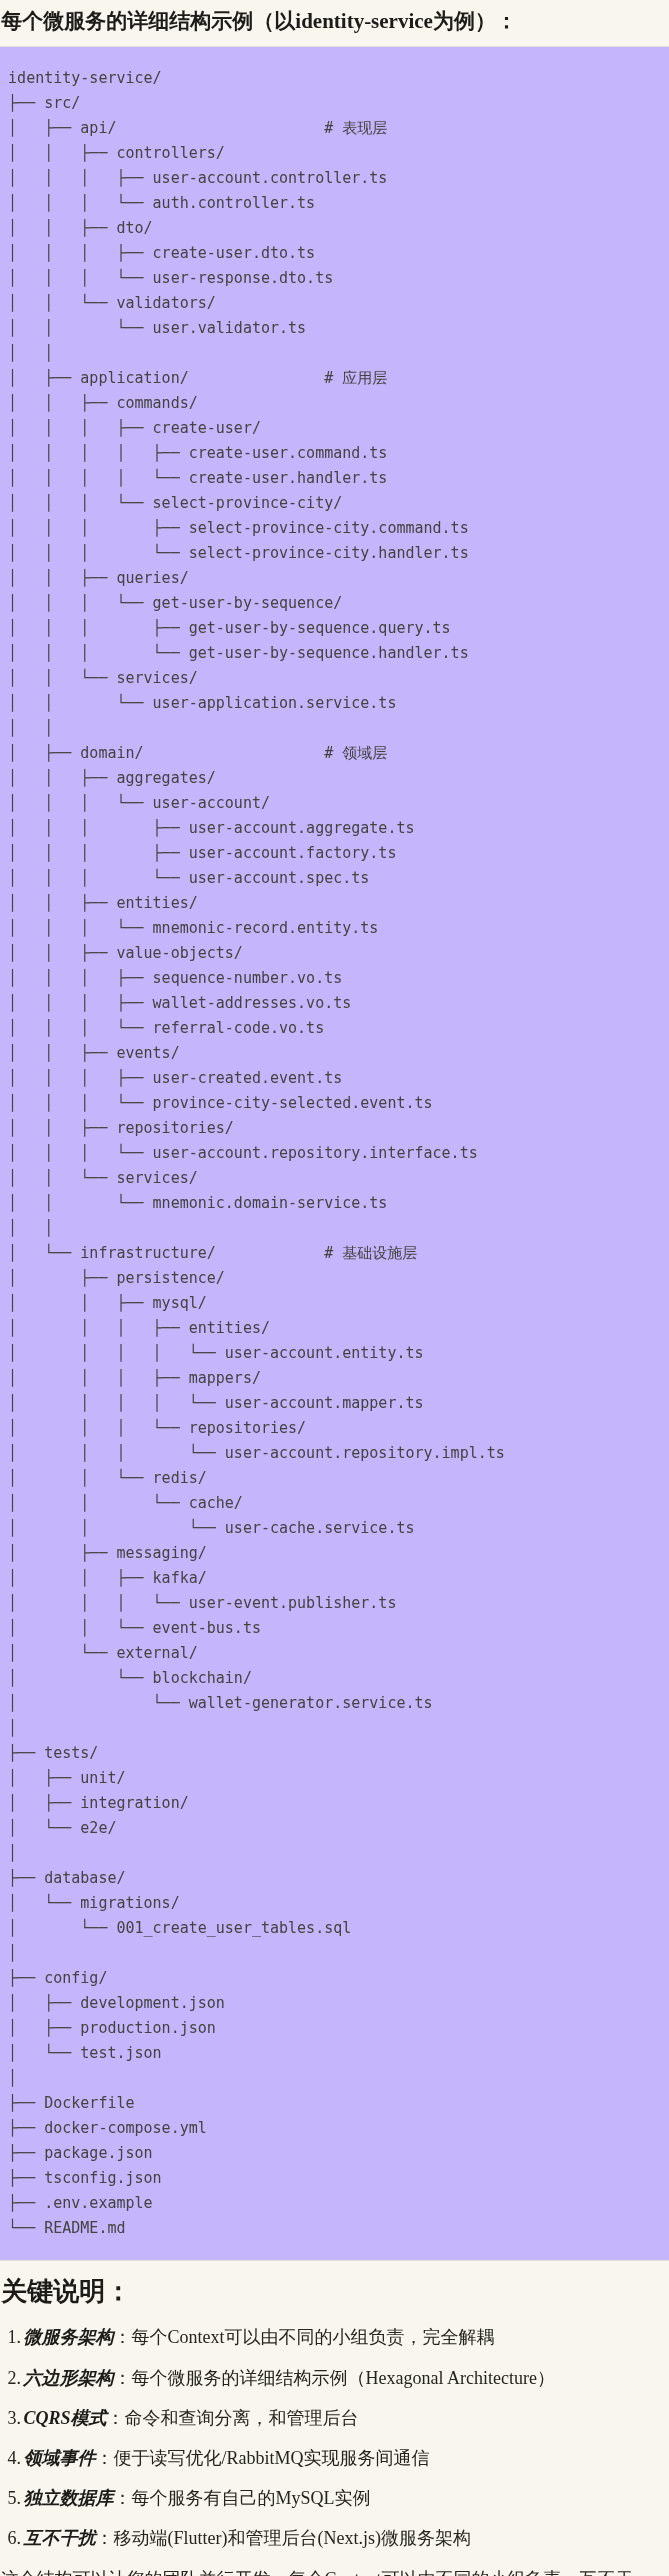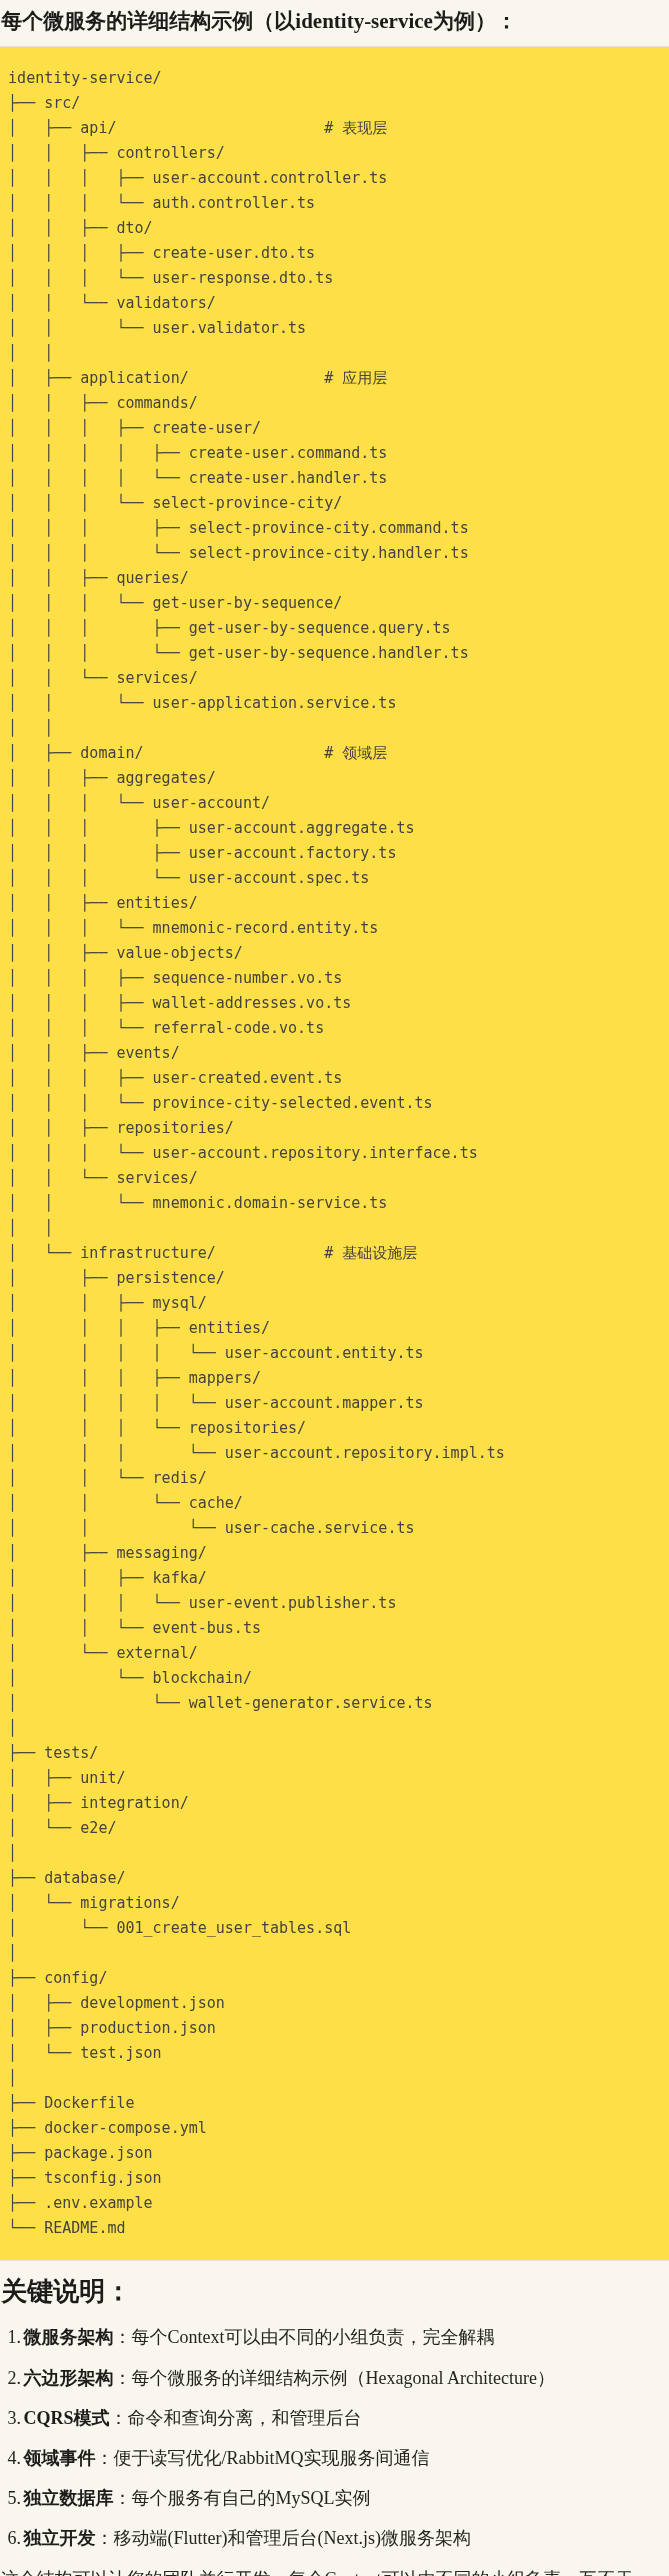--- a/index.html
+++ b/index.html
@@ -18,21 +18,21 @@
     margin: 7.5px 0 0 1.3px;
     font-size: 21px;
     line-height: 1.3;
     font-weight: 700;
     color: #1E1C18;
     font-family: "Liberation Serif", serif;
   }
   .tree-block {
     margin: 11.3px 0 0 0;
     padding: 19px 0 19.4px 8.1px;
-    background: #fde047;
+    background: #c4b5fd;
     border-top: 0.6px solid #E4E1D8;
     border-bottom: 0.6px solid #E4E1D8;
     font-family: "DejaVu Sans Mono", "Liberation Mono", monospace;
     font-size: 15px;
     line-height: 25px;
     color: #45433F;
     white-space: pre;
     overflow: hidden;
   }
   .notes-heading {
@@ -47,20 +47,21 @@
     font-size: 18px;
     line-height: 1.26;
     color: #26241F;
   }
   .note-item .note-number {
     margin-right: 2.5px;
   }
   .note-item strong {
     font-weight: 700;
     color: #1E1C18;
+    font-style: italic;
   }
   .closing-paragraph {
     margin: 17.5px 0 0 0.6px;
     font-size: 18px;
     line-height: 1.26;
     color: #26241F;
   }
 </style>
 </head>
 <body>
@@ -171,17 +172,17 @@
 
 <div class="note-item">
   <span class="note-number">4.</span><strong>领域事件</strong><span>：</span><span>便于读写优化/RabbitMQ实现服务间通信</span>
 </div>
 
 <div class="note-item">
   <span class="note-number">5.</span><strong>独立数据库</strong><span>：</span><span>每个服务有自己的MySQL实例</span>
 </div>
 
 <div class="note-item">
-  <span class="note-number">6.</span><strong>独立开发</strong><span>：</span><span>移动端(Flutter)和管理后台(Next.js)微服务架构</span>
+  <span class="note-number">6.</span><strong>互不干扰</strong><span>：</span><span>移动端(Flutter)和管理后台(Next.js)微服务架构</span>
 </div>
 
 <p class="closing-paragraph">这个结构可以让您的团队并行开发，每个Context可以由不同的小组负责，互不干扰。</p>
 
 
 </body></html>

